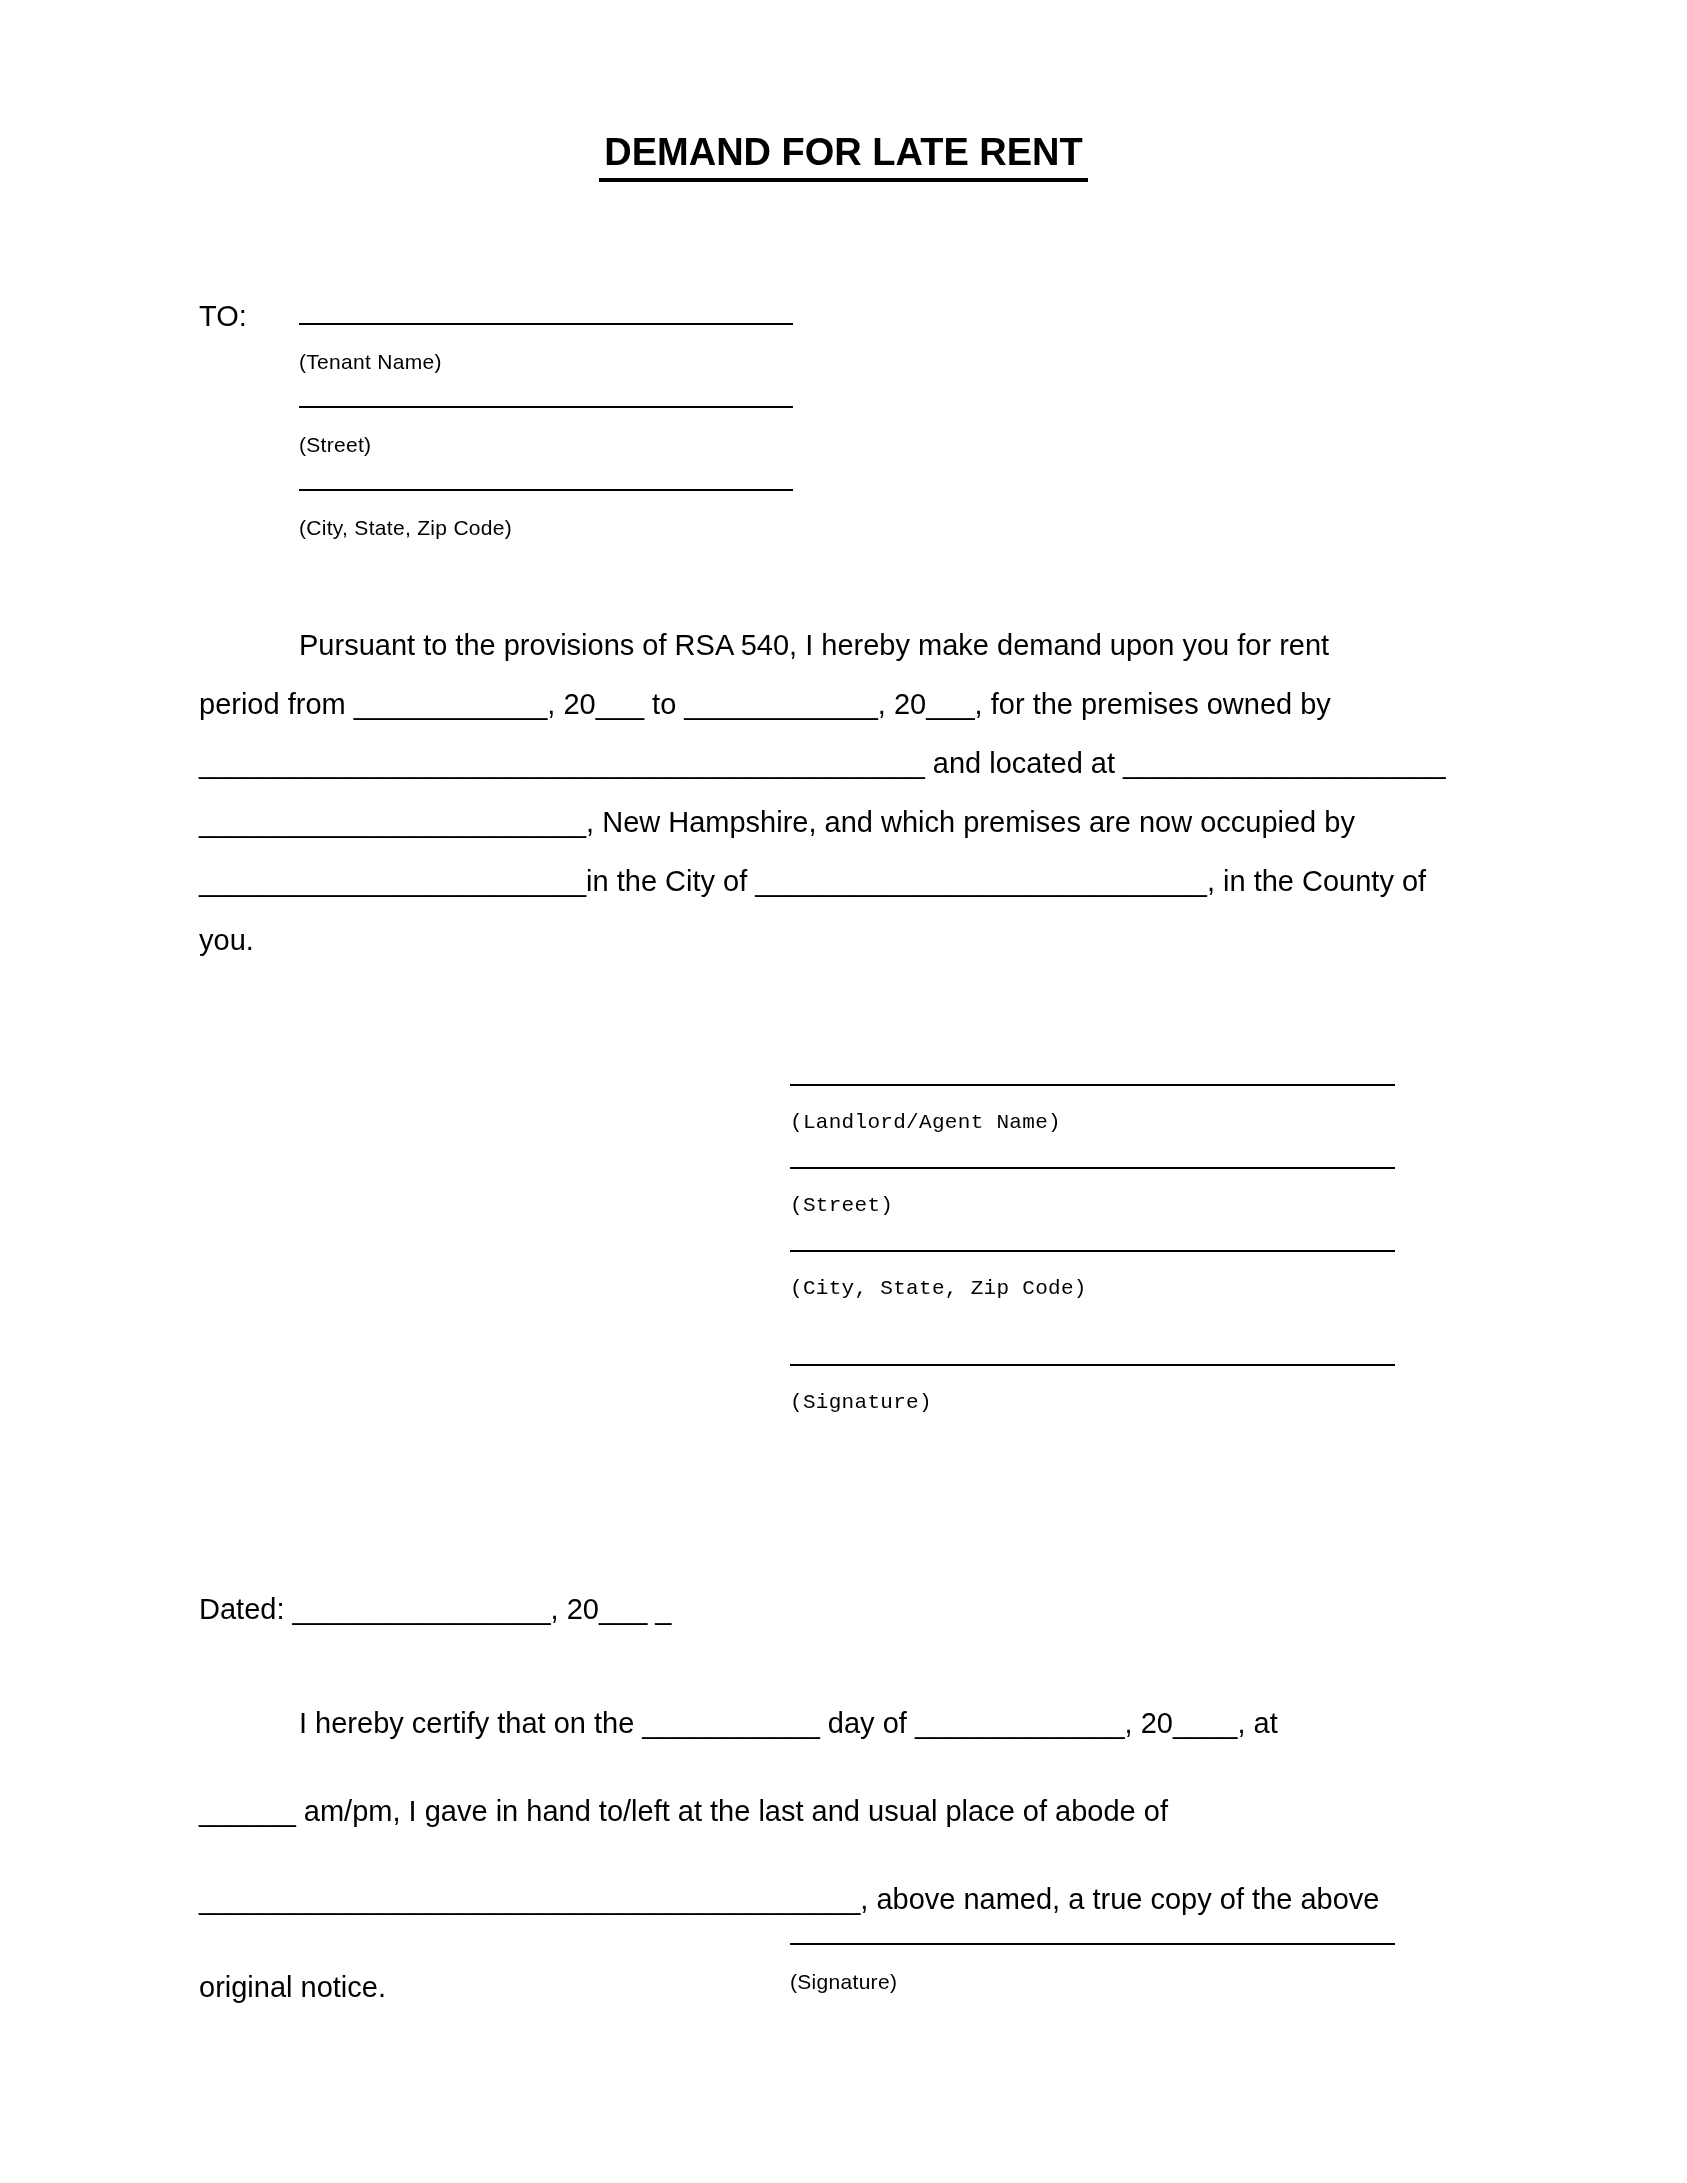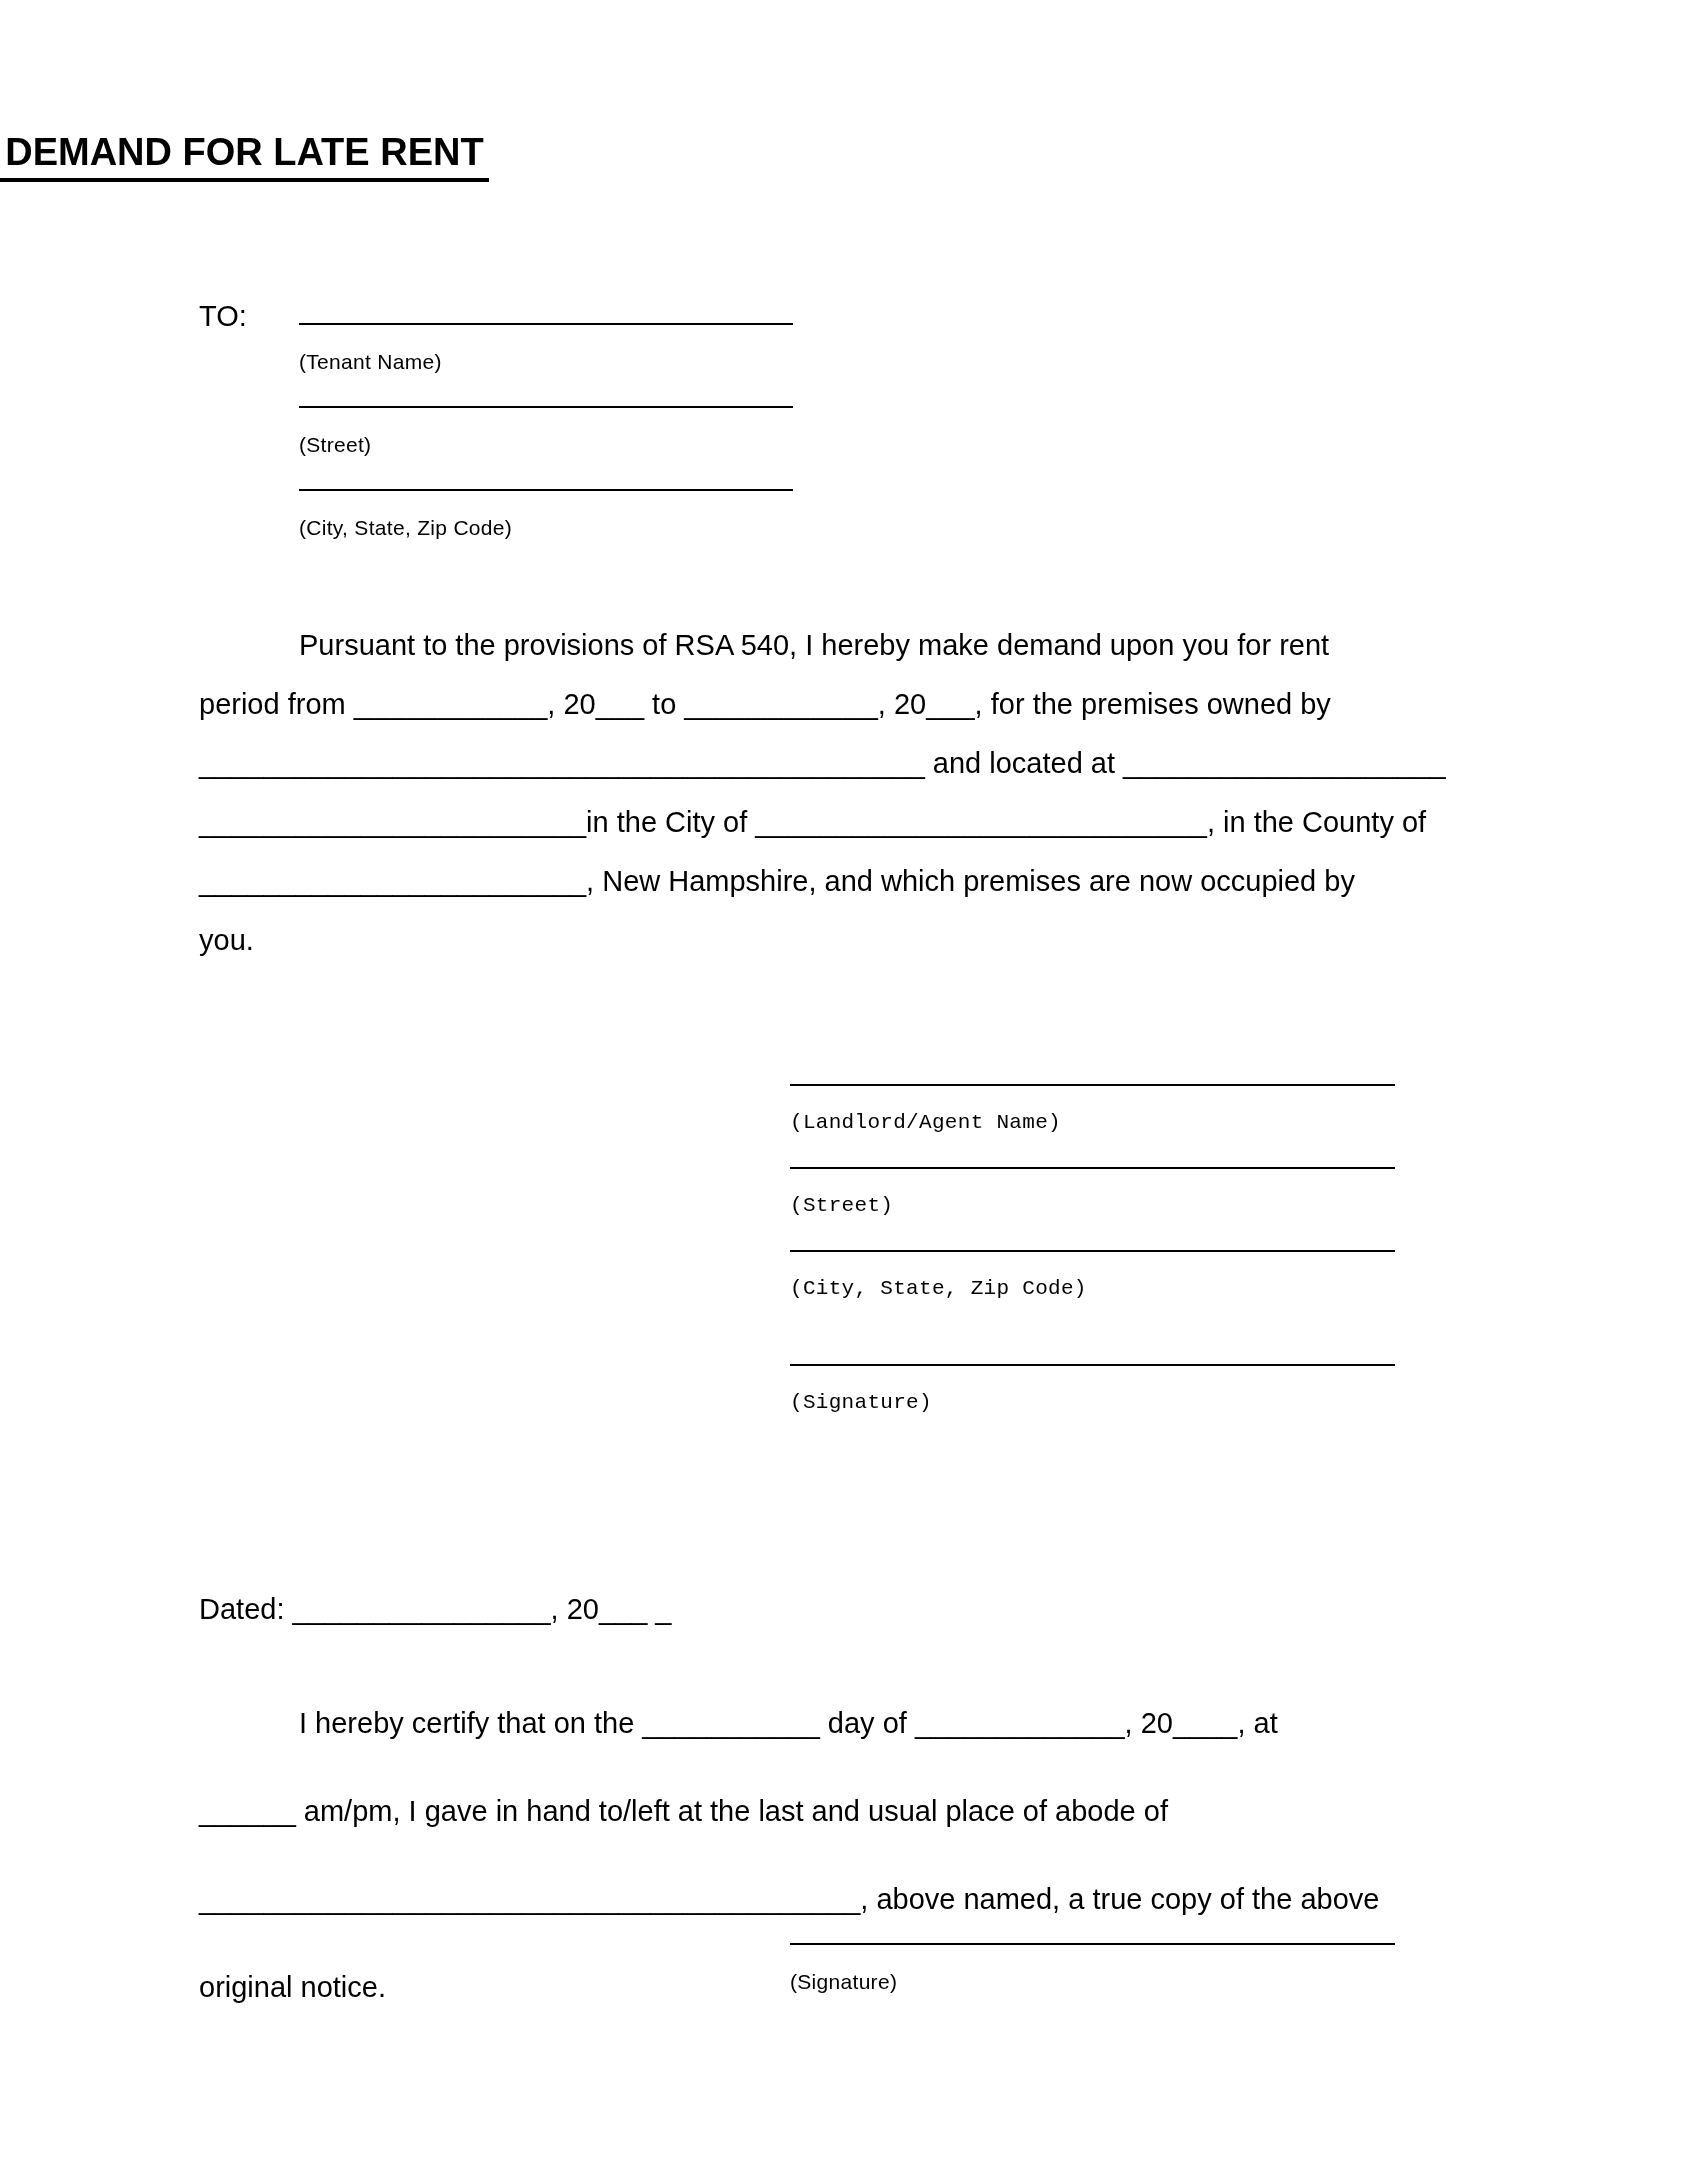--- a/index.html
+++ b/index.html
@@ -7,21 +7,21 @@
     position:relative;
     width:1687px;
     height:2184px;
     background:#ffffff;
     color:#000000;
     font-family:"Liberation Sans","DejaVu Sans",sans-serif;
     overflow:hidden;
   }
 
   
-  .title-wrap { position:absolute; top:131px; left:0; width:100%; }
+  .title-wrap { position:absolute; top:131px; left:0; width:100%; text-align:center; }
   .doc-title {
     display:inline-block;
     font-size:38px;
     font-weight:bold;
     border-bottom:4.4px solid #000;
     padding:0 5.2px 4.4px 5.2px;
     white-space:pre;
   }
 
   
@@ -77,22 +77,22 @@
           <div class="blank-line"></div>
           <div class="field-label">(City, State, Zip Code)</div>
         </div>
       </div>
   </div>
 
   <div class="main-paragraph" id="main-paragraph">
       <div class="para-line first">Pursuant to the provisions of RSA 540, I hereby make demand upon you for rent</div>
       <div class="para-line">period from ____________, 20___ to ____________, 20___, for the premises owned by</div>
       <div class="para-line">_____________________________________________ and located at ____________________</div>
+      <div class="para-line">________________________, New Hampshire, and which premises are now occupied by</div>
       <div class="para-line">________________________in the City of ____________________________, in the County of</div>
-      <div class="para-line">________________________, New Hampshire, and which premises are now occupied by</div>
       <div class="para-line">you.</div>
     </div>
 
   <div class="landlord-block" id="landlord-block">
       <div class="form-field">
         <div class="blank-line"></div>
         <div class="field-label">(Landlord/Agent Name)</div>
       </div>
       <div class="form-field">
         <div class="blank-line"></div>

